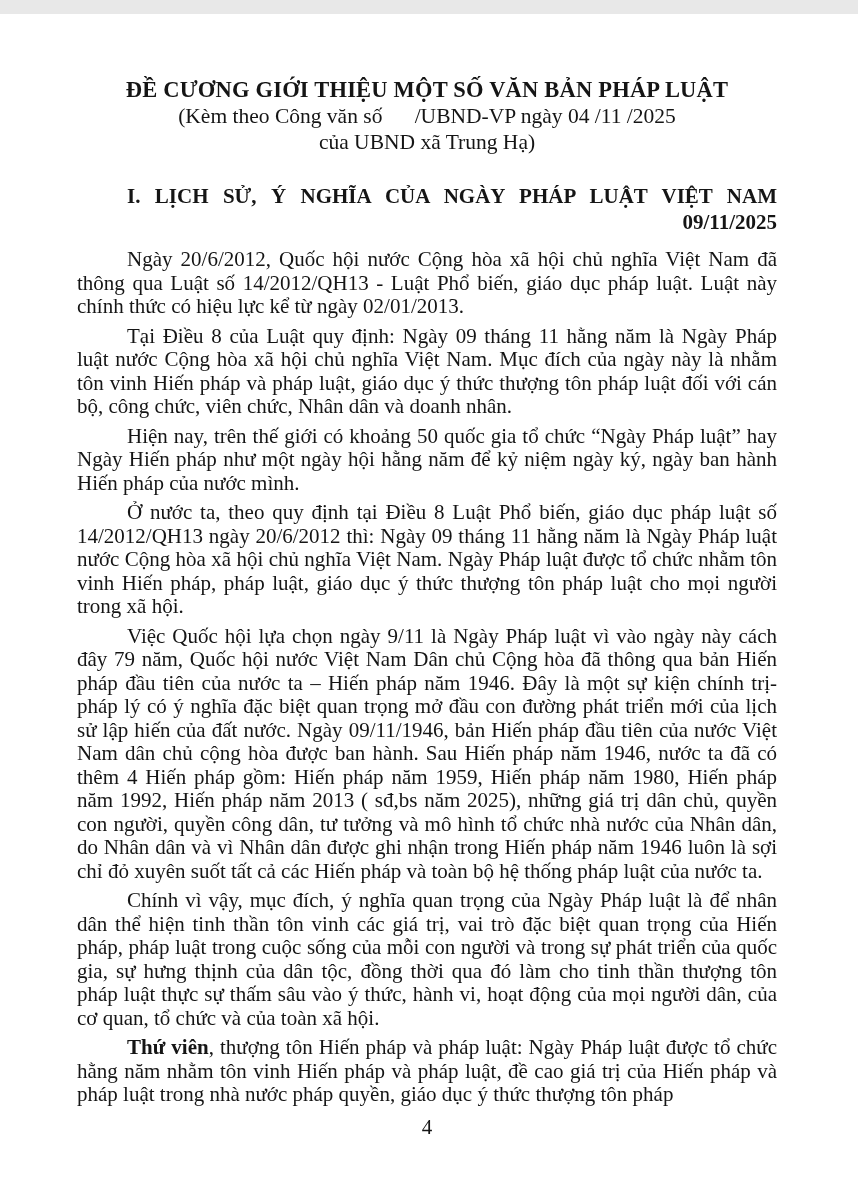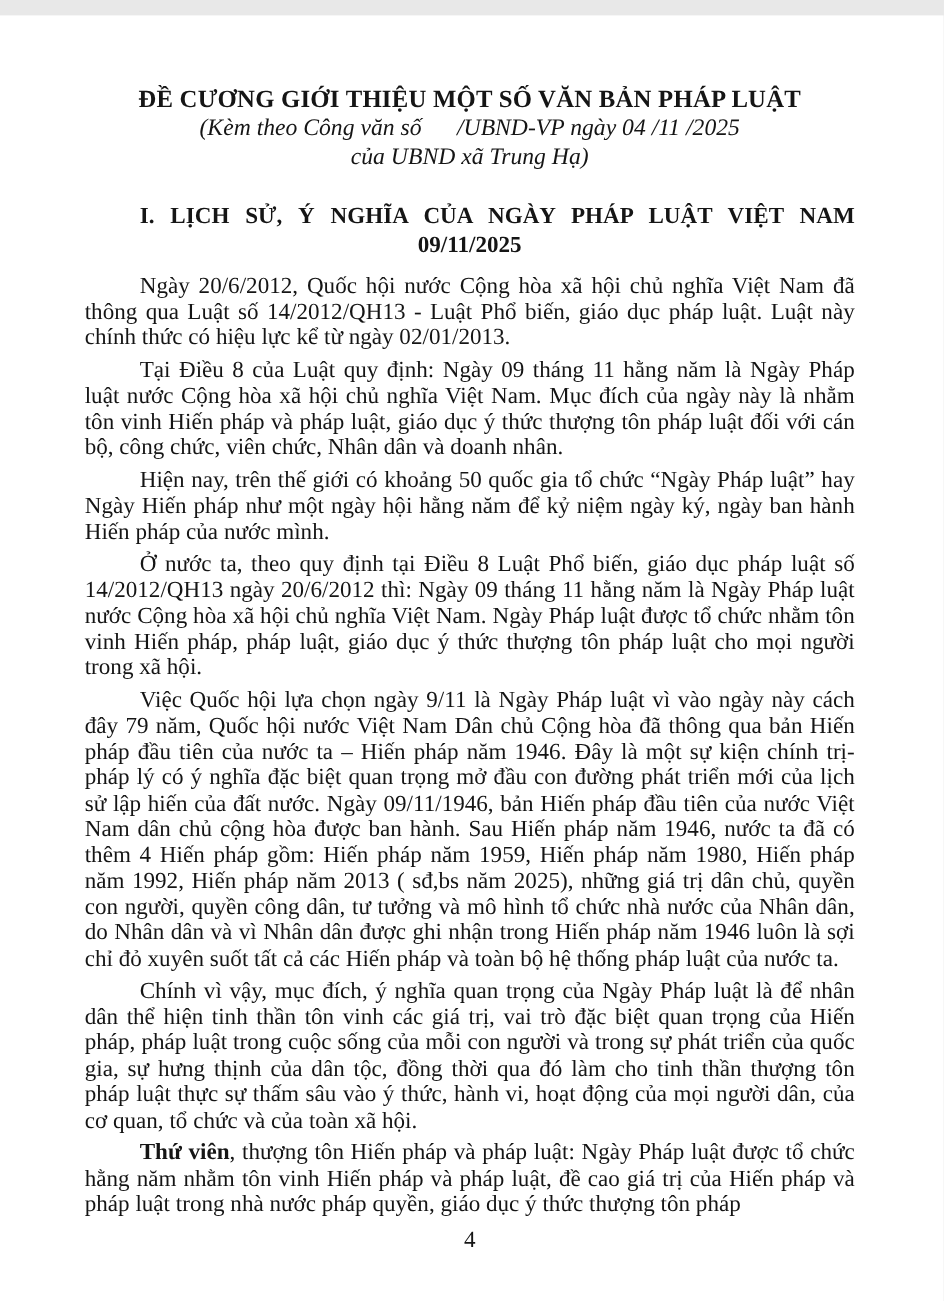--- a/index.html
+++ b/index.html
@@ -19,39 +19,38 @@
   }
   .doc-header { text-align: center; }
   .doc-title {
     margin: 0;
     font-size: 22.5px;
     font-weight: bold;
     line-height: 27px;
     letter-spacing: 0.2px;
   }
   .doc-subtitle {
-    font-style: italic;
     font-size: 21.5px;
     line-height: 26px;
     white-space: pre-wrap;
   }
   .section-heading {
     margin-top: 29px;
     margin-bottom: 13px;
     font-weight: bold;
     font-size: 21px;
     line-height: 25.5px;
   }
   .section-heading .sh-line1 {
     text-align: justify;
     text-align-last: justify;
     text-indent: 50px;
   }
   .section-heading .sh-line2 {
-    text-align: center;
+    text-align: right;
   }
   .doc-body p {
     margin: 0 0 6px 0;
     text-align: justify;
     text-indent: 50px;
   }
   .doc-body p b { font-weight: bold; }
   .page-footer {
     text-align: center;
     margin-top: 9px;

